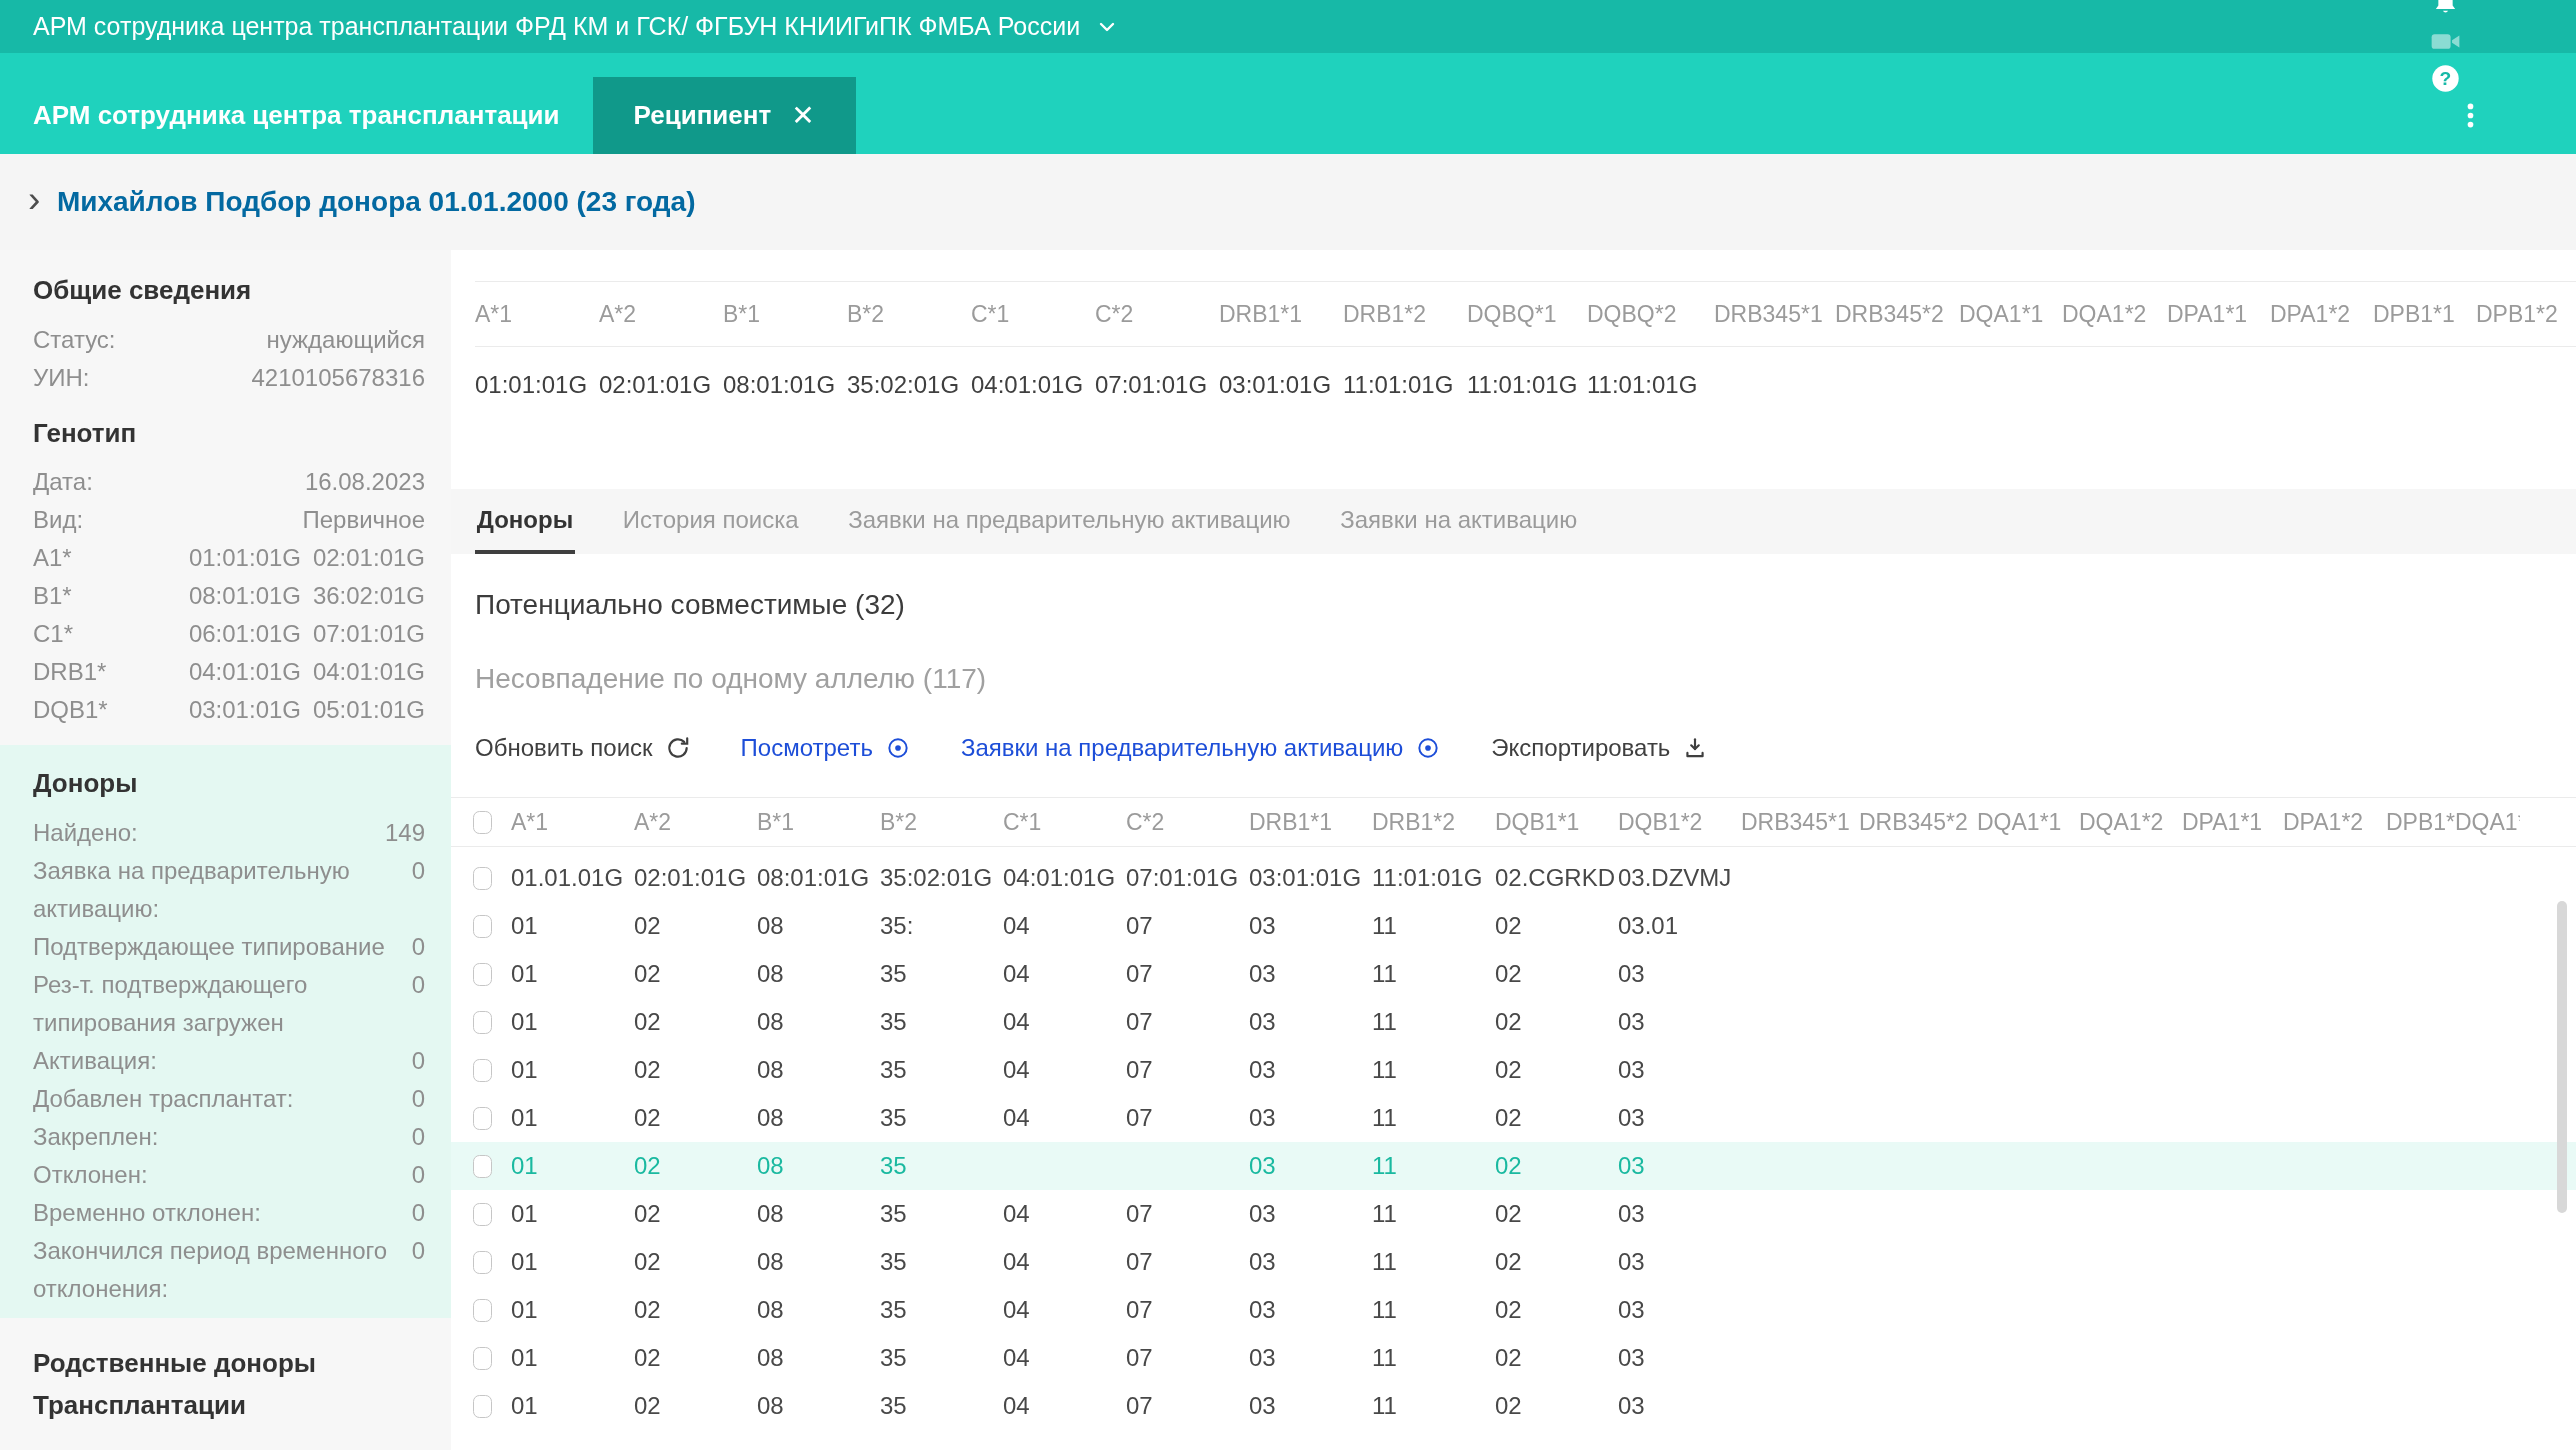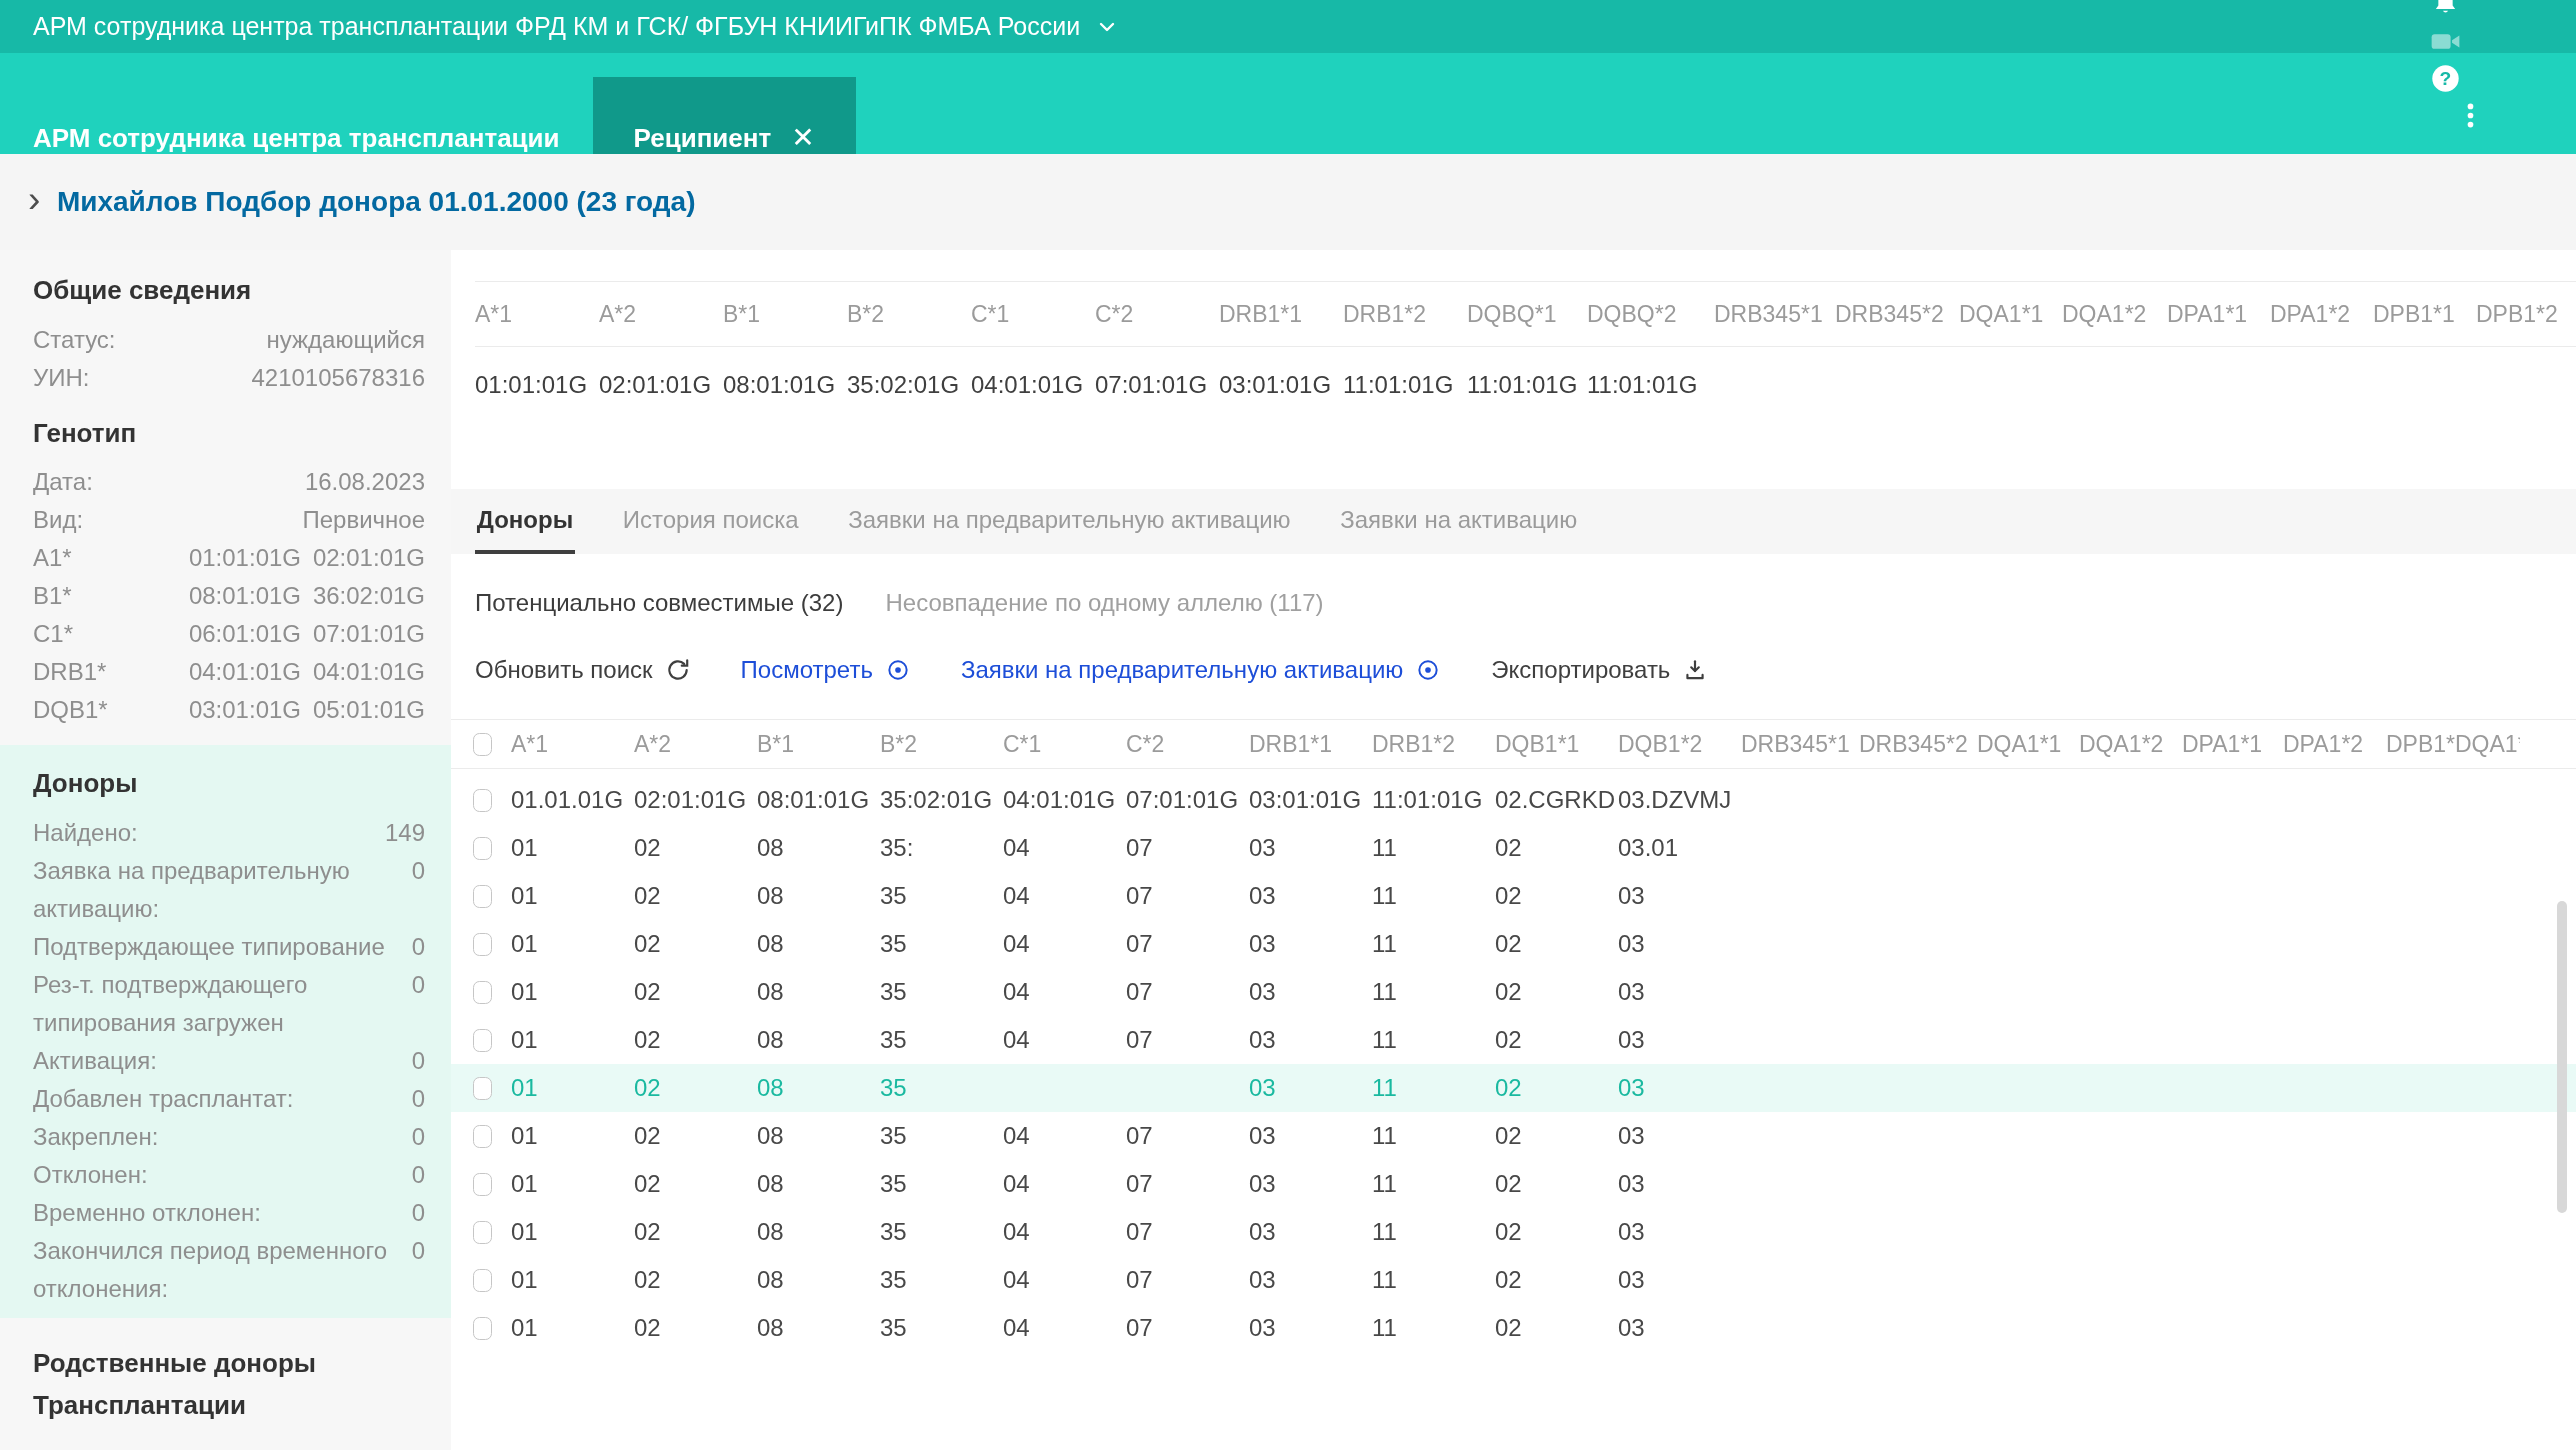--- a/index.html
+++ b/index.html
@@ -10,21 +10,21 @@
   .topbar{height:53px;background:#17b9a7;display:flex;align-items:center;padding:0 28px 0 33px;color:#fff;}
   .tb-title{display:flex;align-items:center;gap:14.8px;font-size:25px;cursor:pointer;}
   .tb-right{margin-left:auto;display:flex;align-items:center;flex-direction:column;}
   .tb-user{display:flex;align-items:center;gap:13px;font-size:25px;margin-right:55px;cursor:pointer;}
   .tb-icon{width:37px;height:37px;display:flex;align-items:center;justify-content:center;margin-left:39px;cursor:pointer;}
   .tb-icon.kebab{margin-left:89px;}
   .chev-svg{width:24px;height:24px;}
 
   
   .tabbar{height:101px;background:#1fd2bd;display:flex;align-items:stretch;}
-  .wtab{display:flex;align-items:flex-end;padding:0 33px;color:#fff;font-size:26px;font-weight:700;cursor:pointer;margin-top:24px;}
+  .wtab{display:flex;align-items:center;padding:0 33px;color:#fff;font-size:26px;font-weight:700;cursor:pointer;margin-top:24px;}
   .wtab.active{background:#10998a;padding:0 41px;gap:20px;}
   .closex{font-size:28px;font-weight:400;cursor:pointer;}
 
   
   .pstrip{height:96px;background:#f5f5f5;display:flex;align-items:center;padding-left:28px;gap:16.6px;cursor:pointer;}
   .pchev{font-size:37px;color:#4d4d4d;line-height:1;margin-top:-5.5px;}
   .ptitle{font-size:28px;font-weight:700;color:#0369a1;}
 
   
   .content{display:flex;height:1200px;}
@@ -47,21 +47,21 @@
   .main{flex:1;background:#fff;position:relative;padding-left:24px;overflow:hidden;}
   .hla-title{margin-top:37px;font-size:28px;font-weight:700;color:#333;line-height:31px;}
   .rgrid{display:grid;grid-template-columns:124px 124px 124px 124px 124px 124px 124px 124px 120px 127px 121px 124px 103px 105px 103px 103px 103px 98px;}
   .rhead{margin-top:31px;border-top:0.9px solid #ebebeb;border-bottom:0.9px solid #ebebeb;padding:18.5px 0;color:#9b9b9b;font-size:23px;}
   .rvals{padding:24px 0 57px 0;color:#3f3f3f;font-size:24px;}
 
   .tabstrip{margin-left:-24px;margin-top:33px;height:65px;background:#f6f6f6;display:flex;align-items:stretch;padding-left:24px;}
   .d-tab{display:flex;align-items:center;margin-right:46px;font-size:24px;color:#9b9b9b;border-bottom:4.6px solid transparent;cursor:pointer;padding:0 1.8px;}
   .d-tab.active{color:#333;font-weight:700;border-bottom-color:#3f3f3f;}
 
-  .filters{margin-top:35px;display:flex;gap:42px;font-size:24px;}
+  .filters{margin-top:35px;display:flex;gap:42px;font-size:28px;flex-direction:column;}
   .f-tab{color:#a0a0a0;cursor:pointer;}
   .f-tab.active{color:#3c3c3c;}
 
   .actions{margin-top:39px;display:flex;align-items:center;gap:50px;font-size:24px;}
   .action{display:flex;align-items:center;gap:12px;color:#3f3f3f;cursor:pointer;}
   .action.disabled{color:#1d4ed8;cursor:default;}
   .action .aicon{display:flex;align-items:center;}
 
   .dtable{margin-left:-24px;margin-top:35px;}
   .dgrid{display:grid;grid-template-columns:38px 123px 123px 123px 123px 123px 123px 123px 123px 123px 123px 118px 118px 102px 103px 101px 103px 69px 65px;align-items:center;padding-left:22px;}

